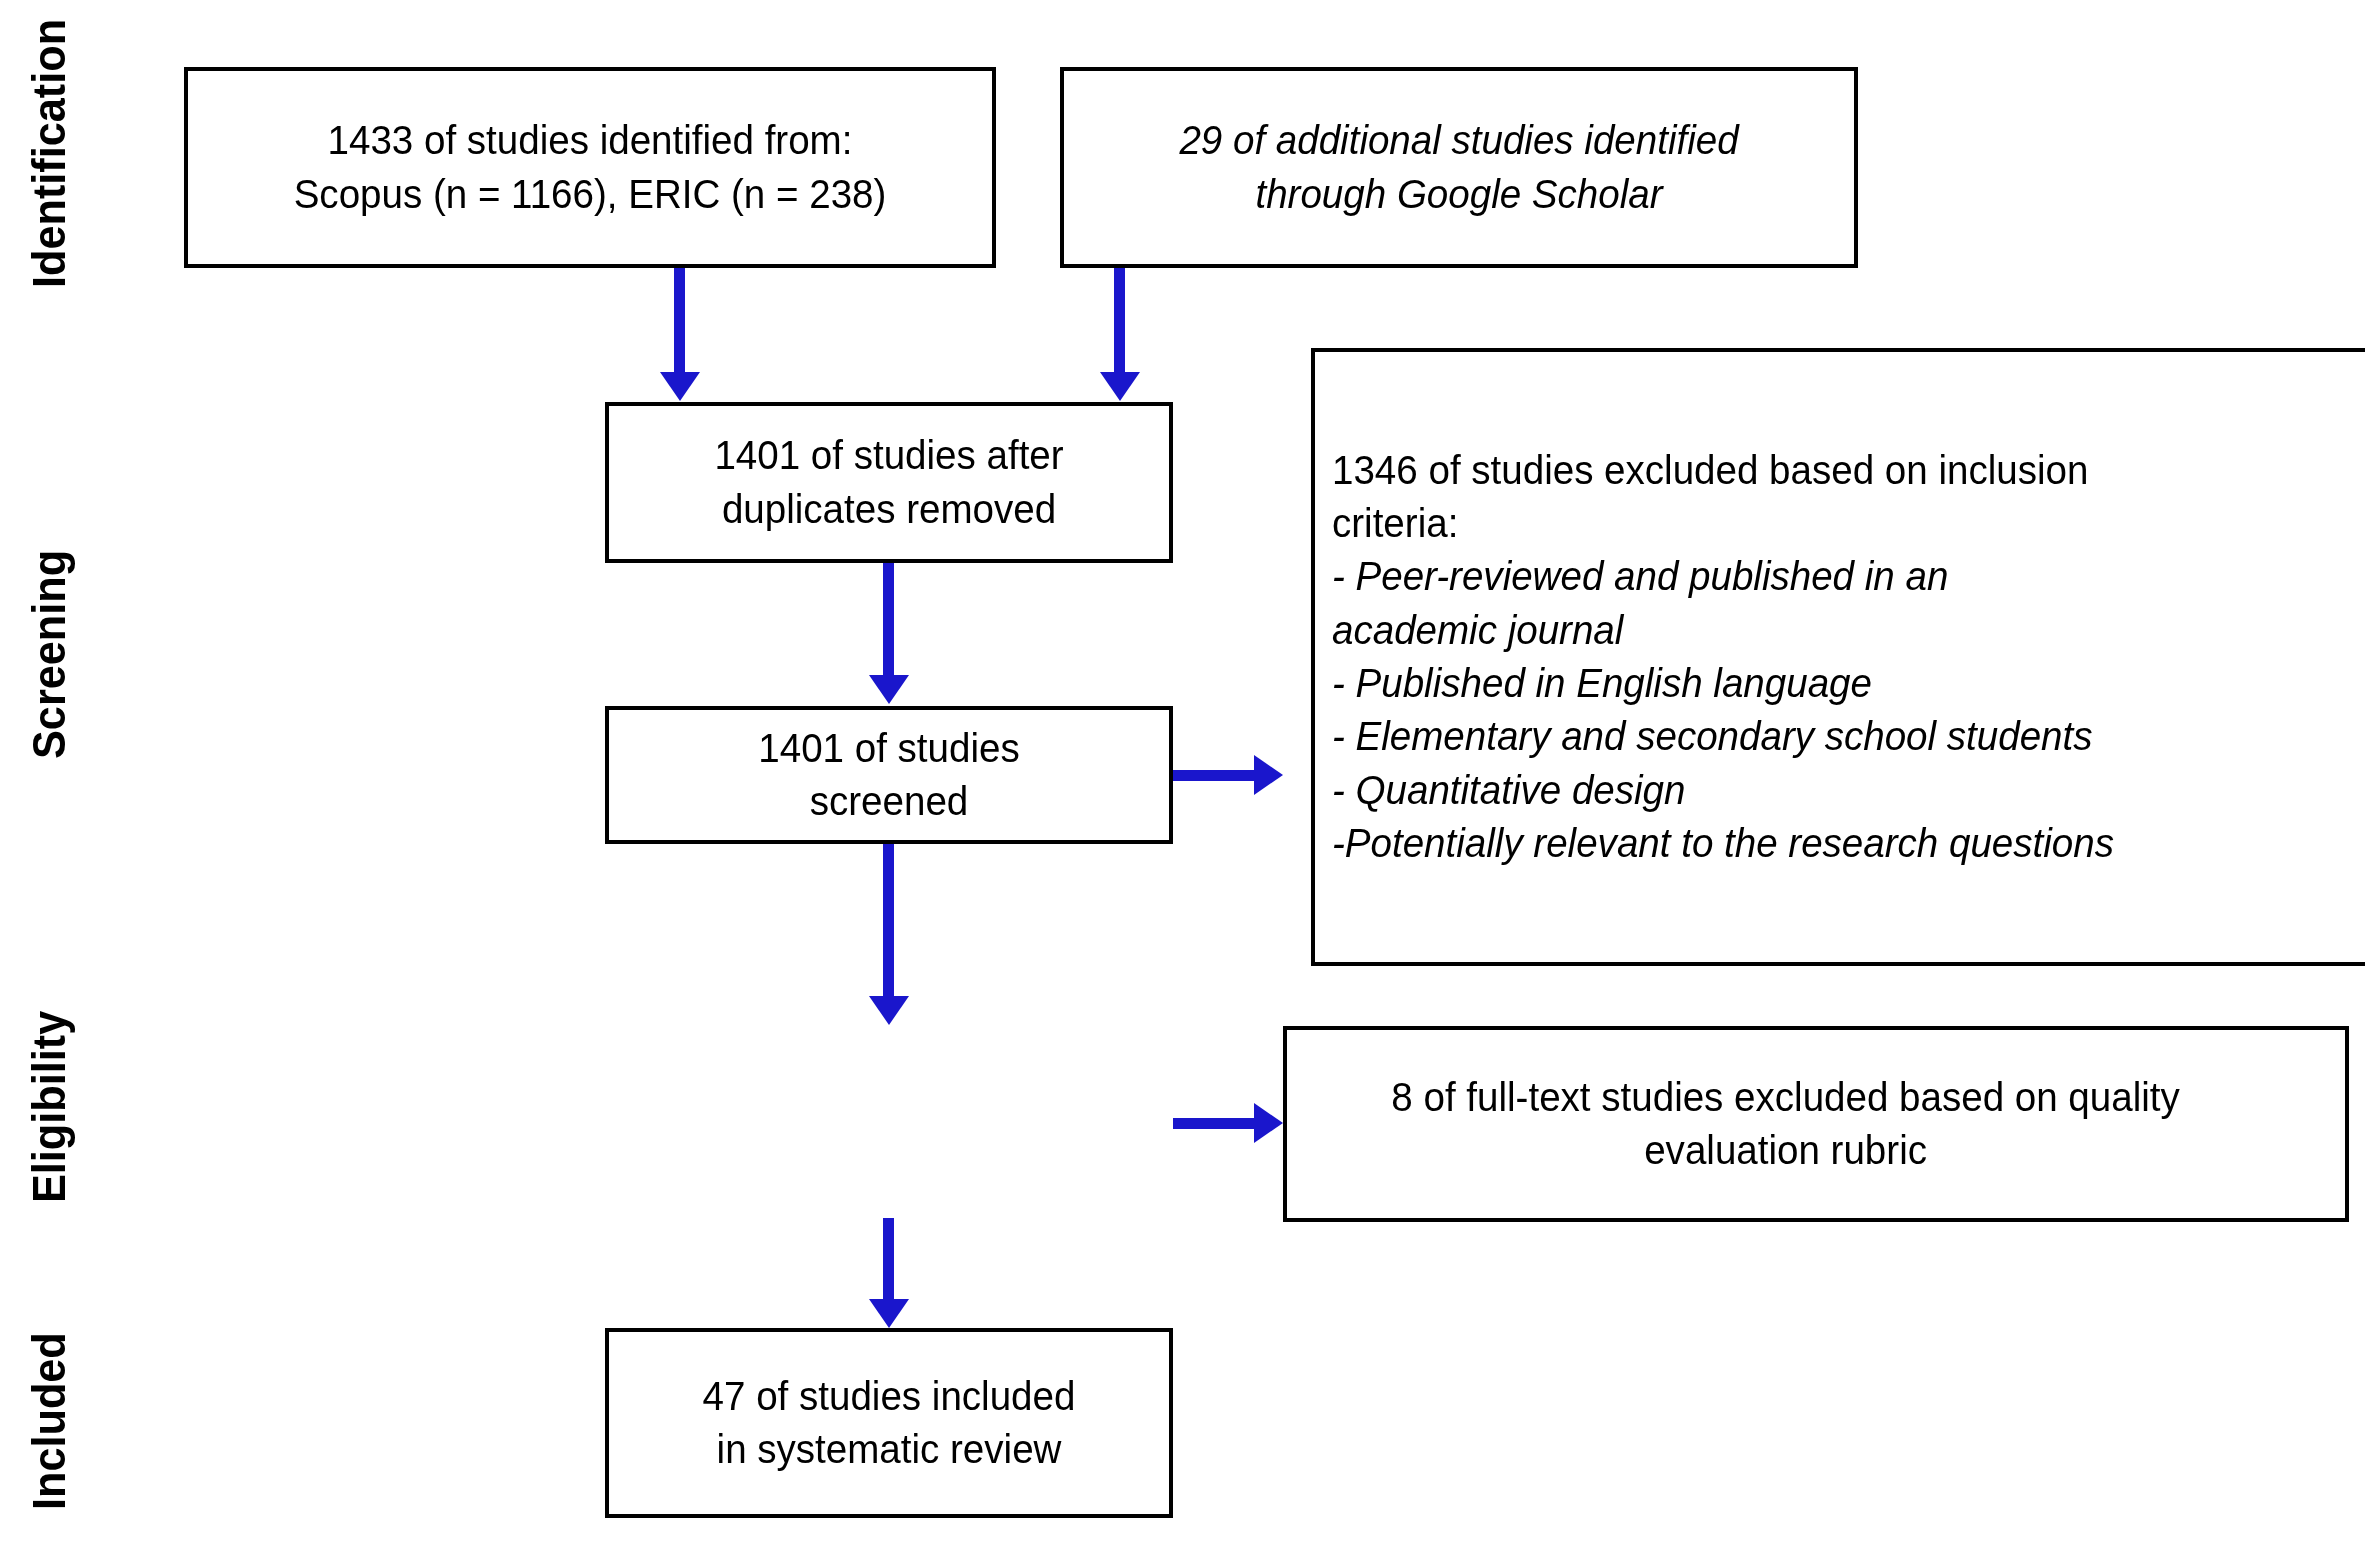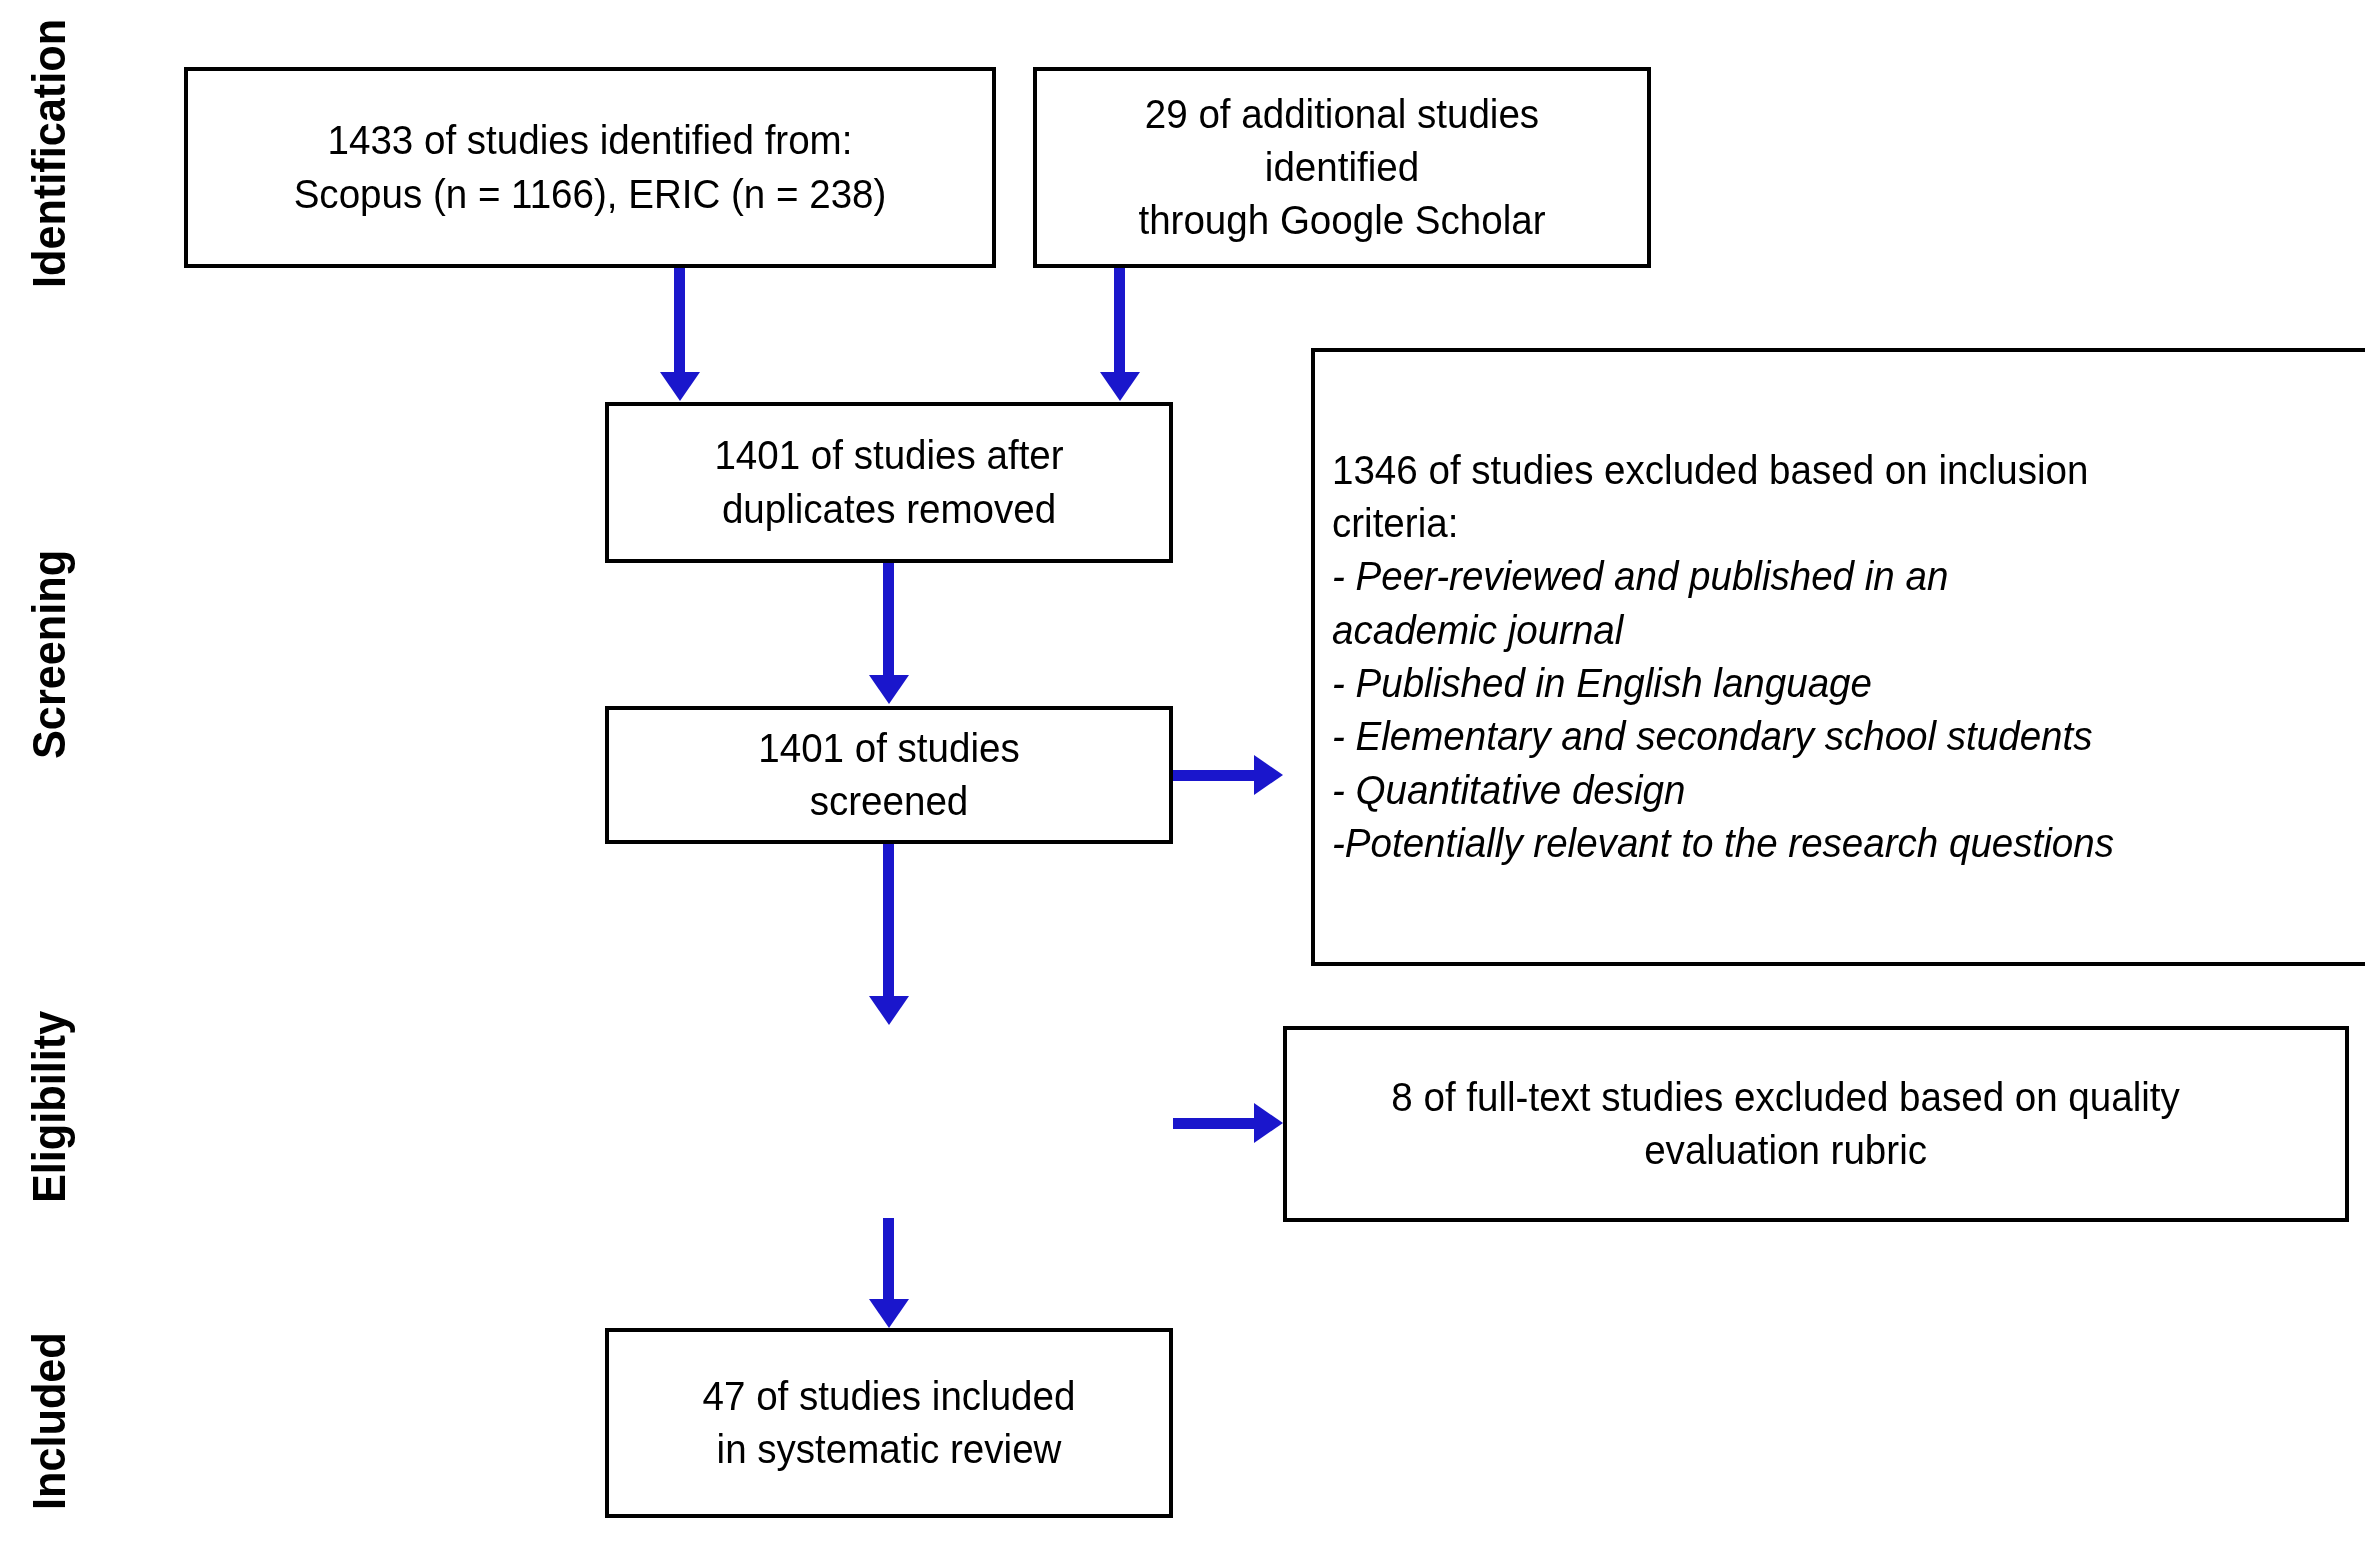--- a/index.html
+++ b/index.html
@@ -87,21 +87,21 @@
     <span>Included</span>
   </div>
 
   <div class="box" style="left:184px; top:67px; width:812px; height:201px;">
     <span class="txt">
       <span>1433 of studies identified from:</span><br>
       <span>Scopus (n = 1166), ERIC (n = 238)</span>
     </span>
   </div>
 
-  <div class="box" style="left:1033px; top:67px; width:618px; height:201px;">
+  <div class="box" style="left:1060px; top:67px; width:798px; height:201px;font-style:italic;">
     <span class="txt">
       <span>29 of additional  studies identified</span><br>
       <span>through Google Scholar</span>
     </span>
   </div>
 
   <div class="arrow">
     <div class="vline" style="left:674px; top:268px; width:10.6px; height:106px;"></div>
     <div class="head-down" style="left:660px; top:372px;"></div>
   </div>

